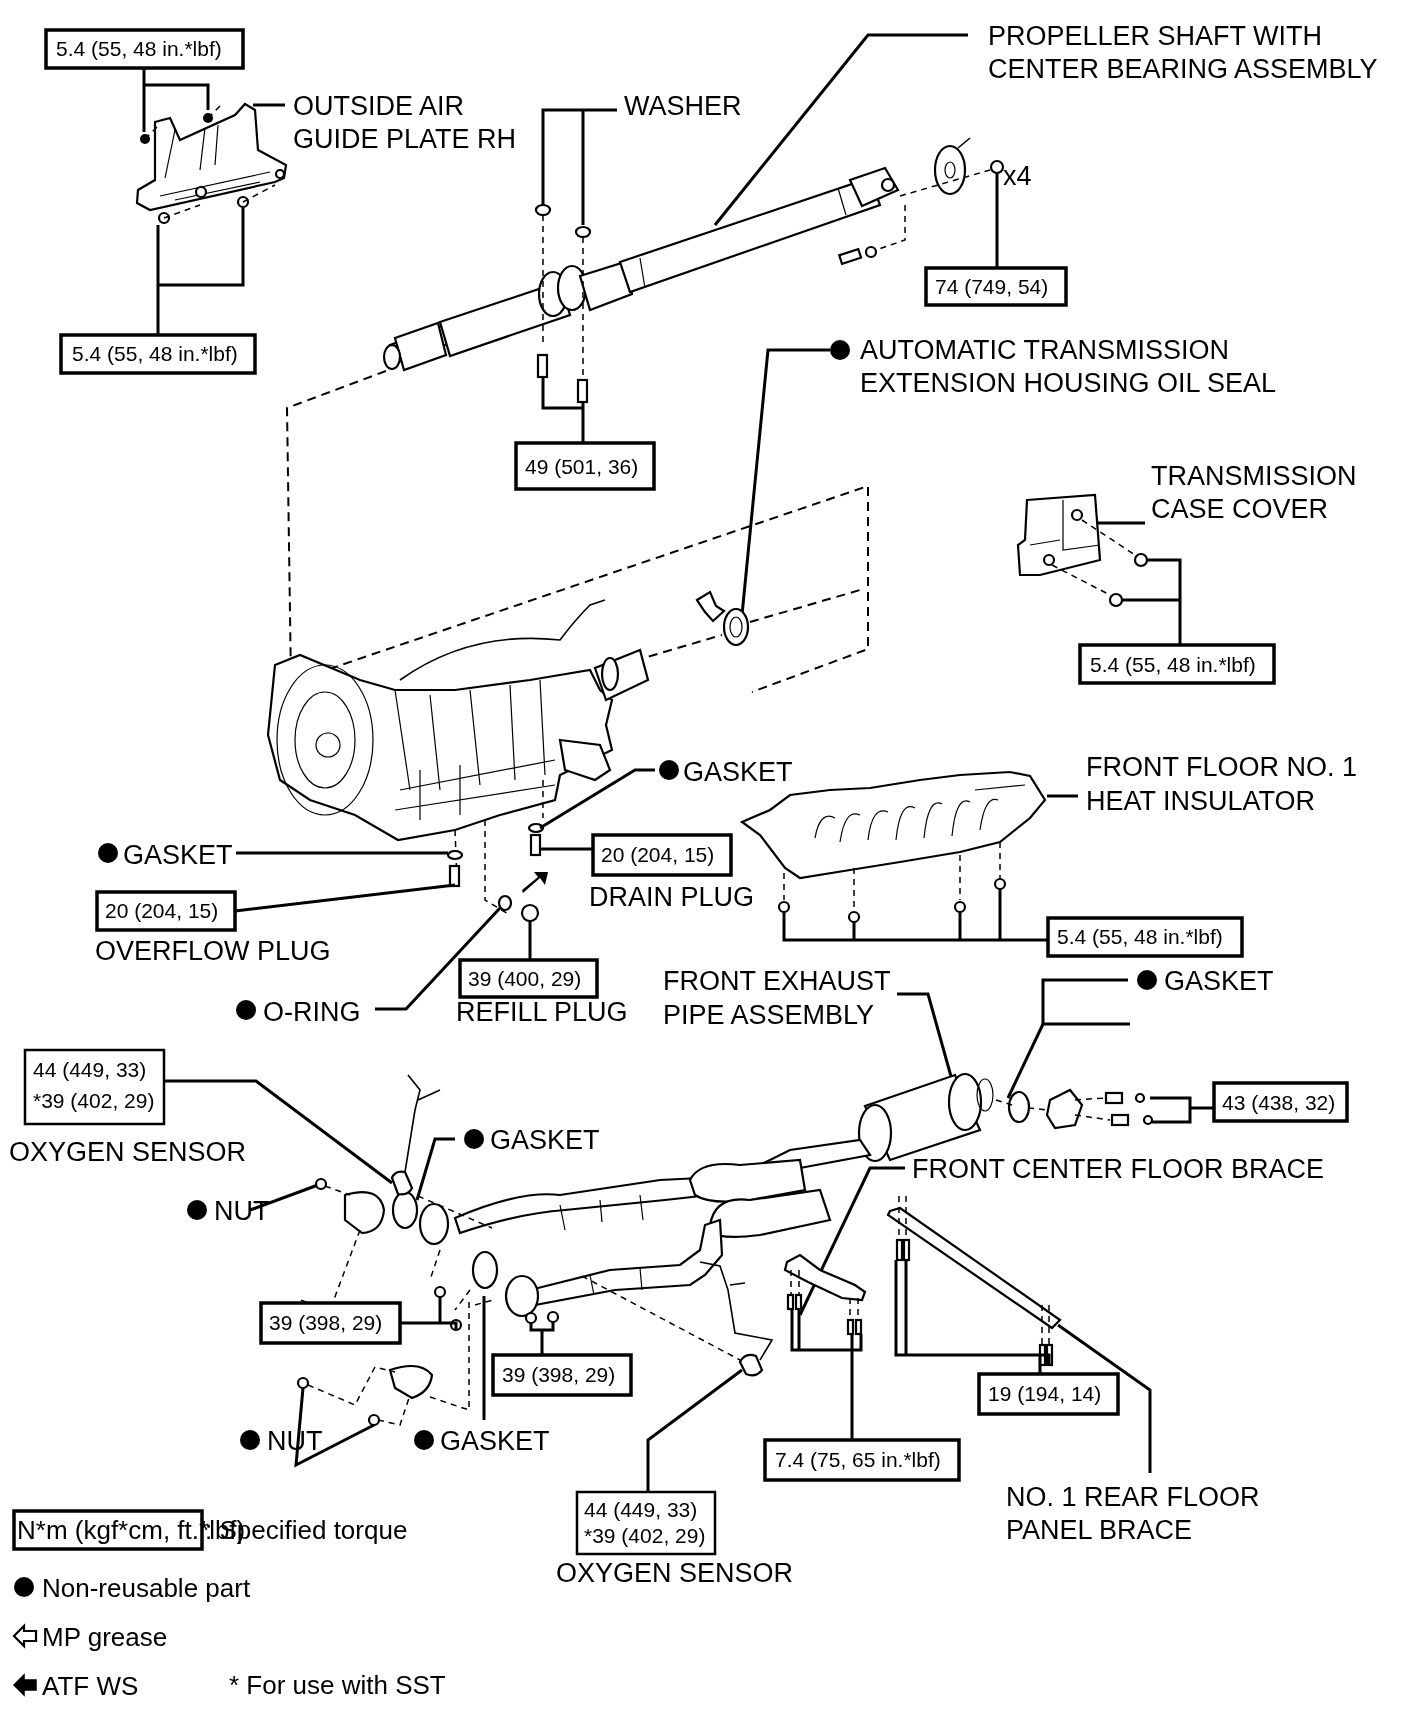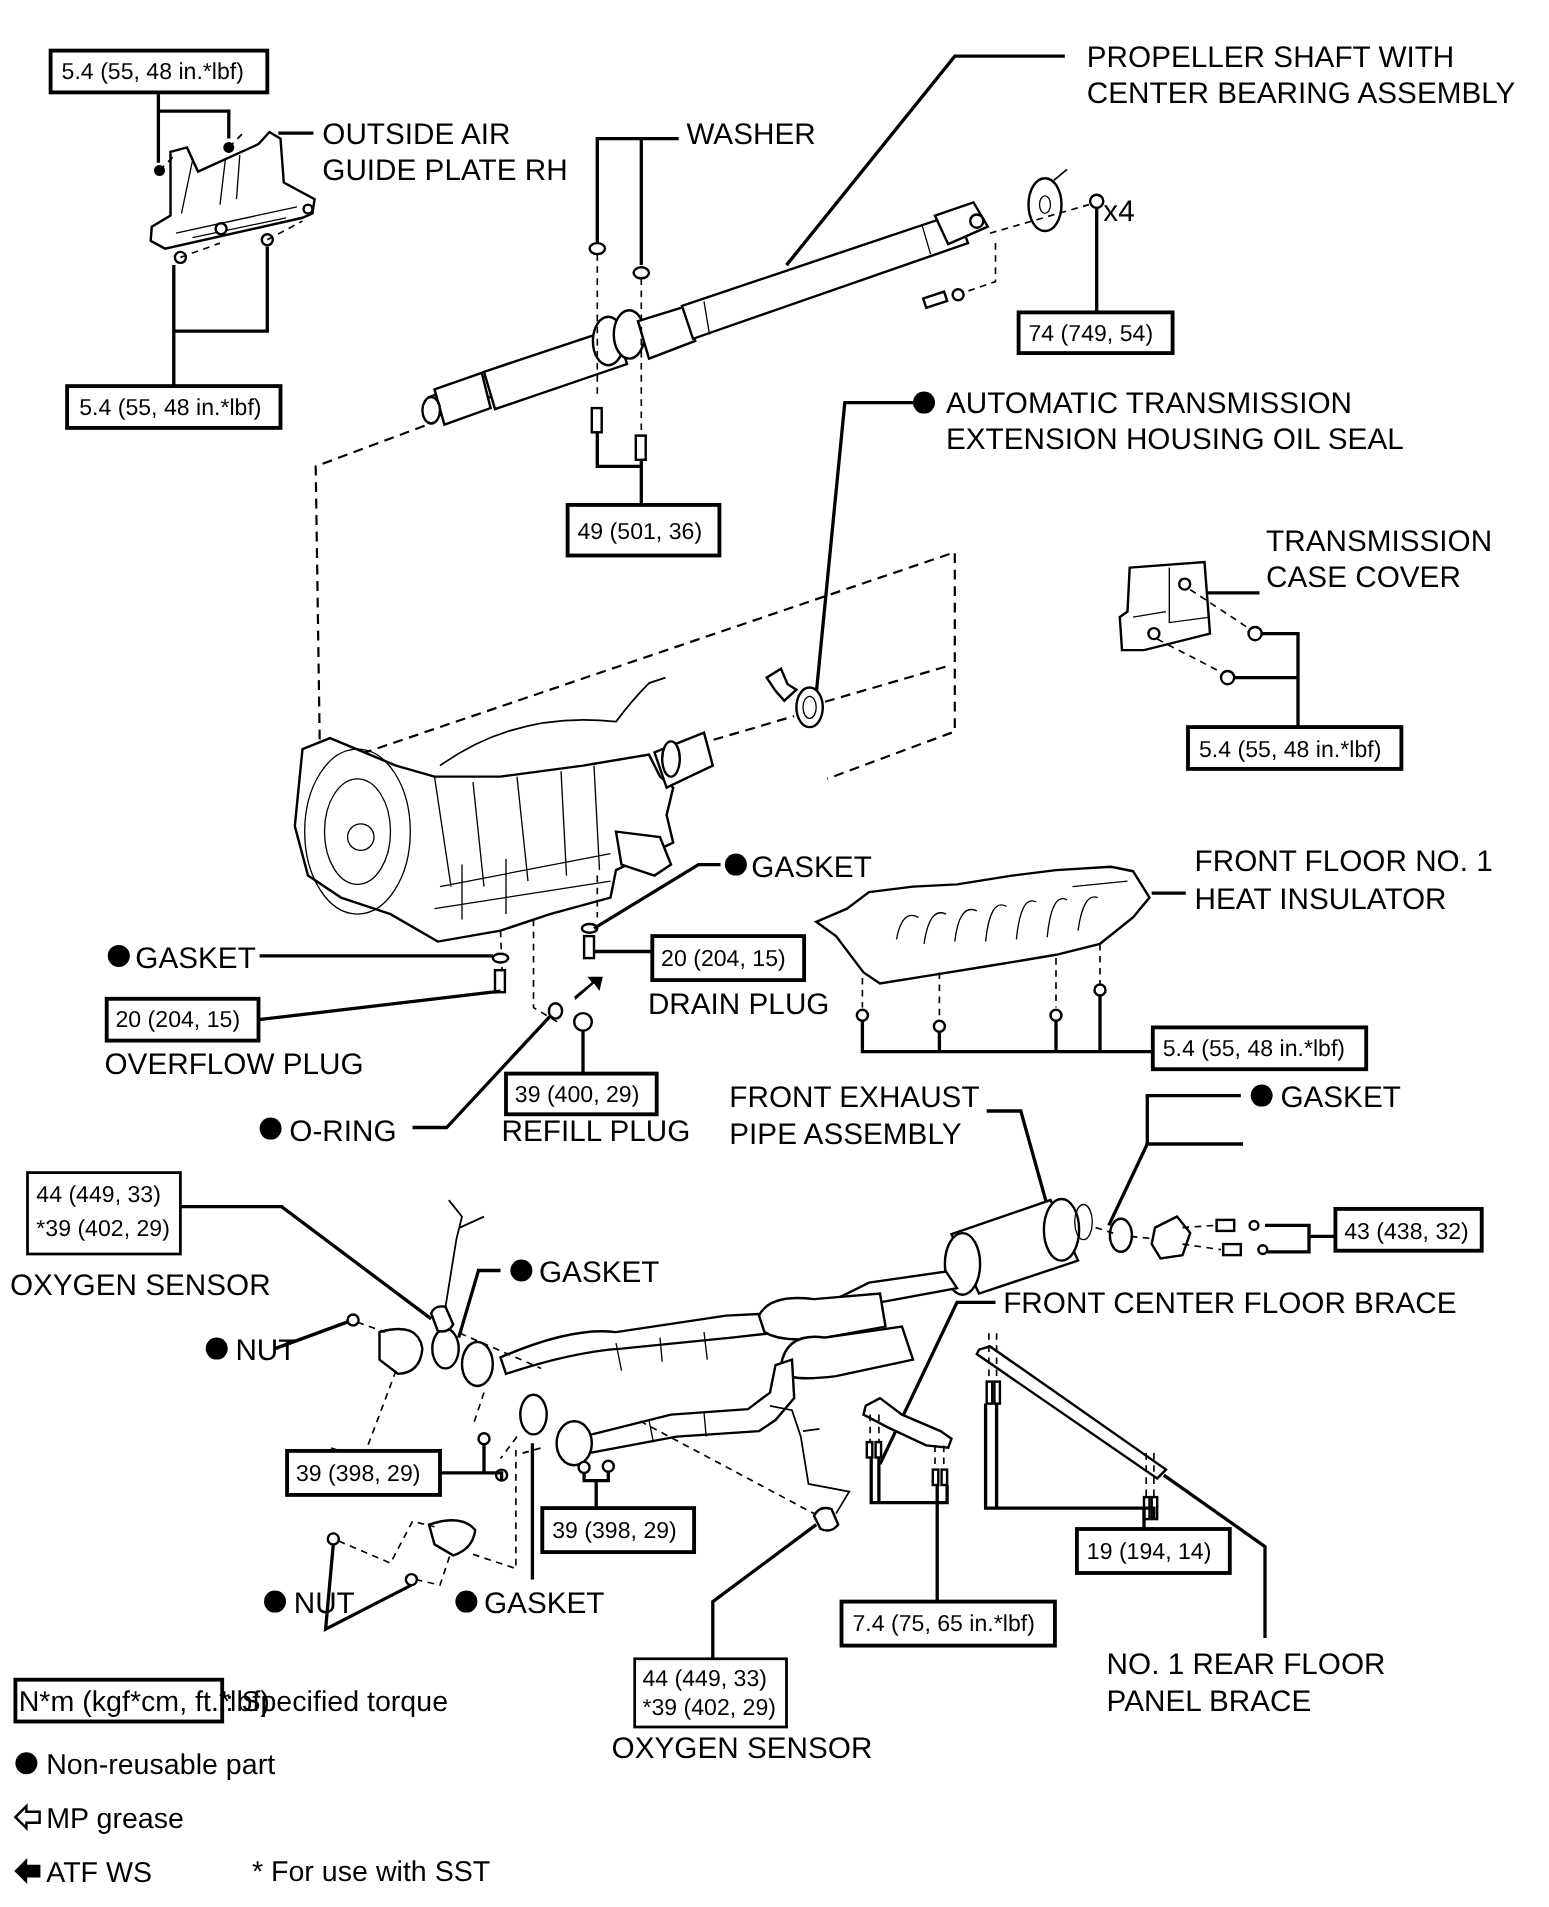--- a/index.html
+++ b/index.html
@@ -1,17 +1,17 @@
 <!DOCTYPE html>
 <html><head>
 <meta charset="utf-8">
 <style>
   html, body { margin: 0; padding: 0; background: #ffffff; }
   body { width: 1408px; height: 1734px; overflow: hidden; }
-  #stage { position: absolute; left: 0; top: 16px; width: 1408px; height: 1312px; }
+  #stage { position: absolute; left: 0; top: 0; width: 1408px; height: 1312px; }
   svg text { font-family: "Liberation Sans", "DejaVu Sans", sans-serif; fill: #000; }
   .lbl { font-size: 27px; }
   .tq { font-size: 21px; }
   .leg { font-size: 26px; }
   .ln { stroke: #000; stroke-width: 3; fill: none; }
   .thin { stroke: #000; stroke-width: 1.6; fill: none; }
   .part { stroke: #000; stroke-width: 2.2; fill: #fff; }
   .partd { stroke: #000; stroke-width: 1.2; fill: none; }
   .dash { stroke: #000; stroke-width: 2; fill: none; stroke-dasharray: 9 6; }
   .dashs { stroke: #000; stroke-width: 1.5; fill: none; stroke-dasharray: 6 5; }

